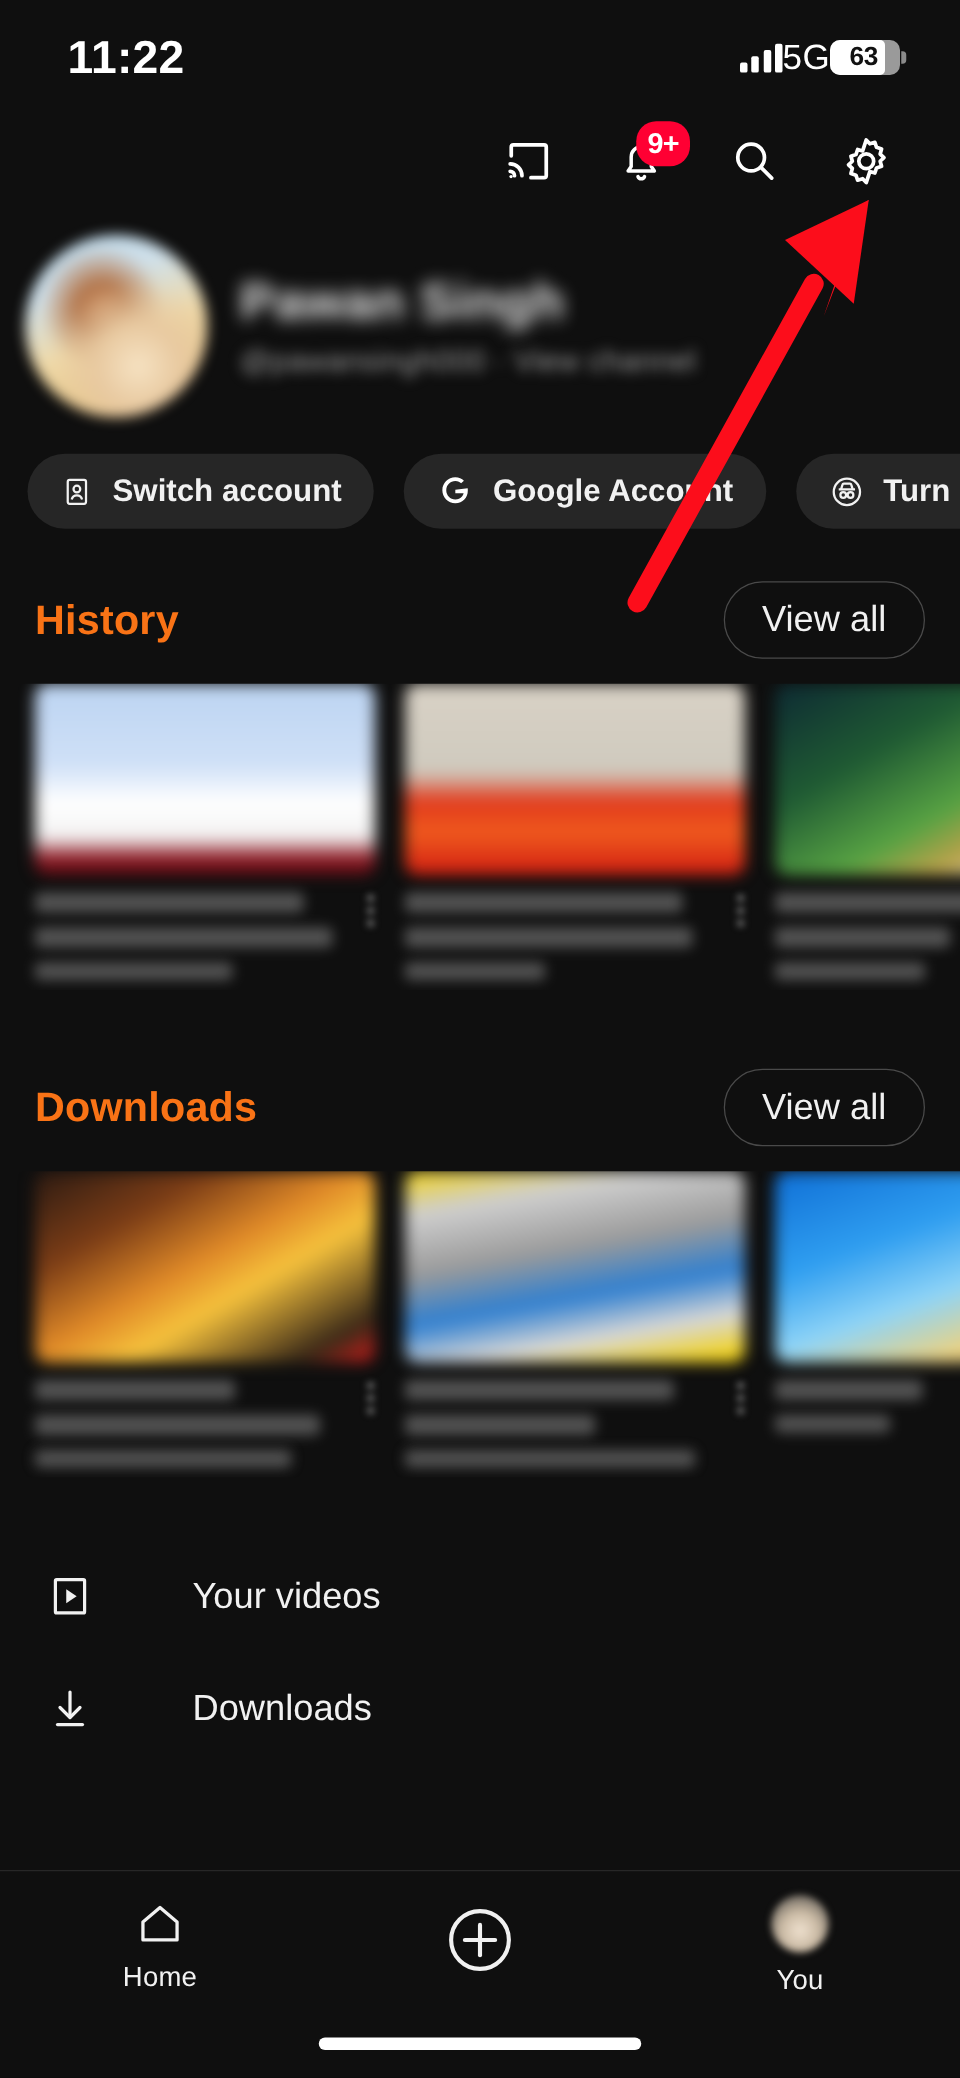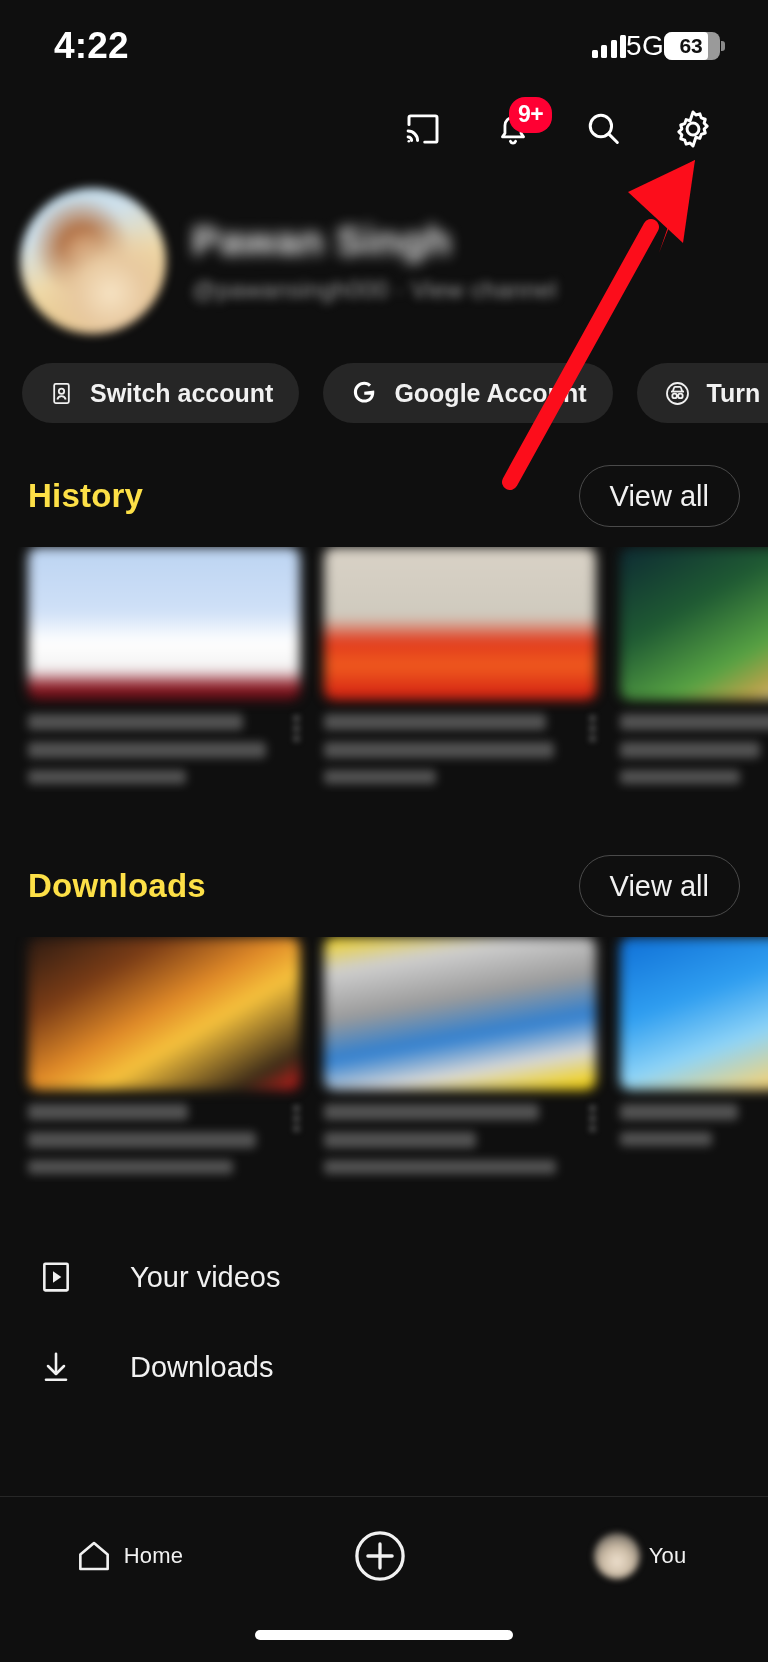--- a/index.html
+++ b/index.html
@@ -99,21 +99,21 @@
     padding:0 26px; font-size:25px; font-weight:700;
     white-space:nowrap;
   }
 
   
   .sec-head {
     position:absolute; left:0; width:768px; height:64px;
     display:flex; align-items:center; justify-content:space-between;
     padding:0 28px 0 28px;
   }
-  .sec-title { font-size:33px; font-weight:700; color:#fde047; letter-spacing:.2px; }
+  .sec-title { font-size:33px; font-weight:700; color:#f97316; letter-spacing:.2px; }
   .viewall {
     height:62px; padding:0 30px; border-radius:32px;
     border:1px solid #4a4a4a; color:#f1f1f1;
     display:flex; align-items:center; font-size:29px; font-weight:500;
   }
 
   
   .shelf { position:absolute; left:0; width:768px; display:flex; gap:24px;
            padding-left:28px; overflow:hidden; }
   .vcard { flex:0 0 auto; width:272px; }
@@ -144,30 +144,30 @@
       linear-gradient(170deg,#f2d21a 0%,#cfcfcf 18%,#9a9a9a 42%,#2f7fd0 62%,#d8d8d8 80%,#f2d21a 96%); }
   .pth3 { background:
       linear-gradient(160deg,#0f6fd6 0%,#2f9ef0 34%,#8fd4f7 58%,#f1d27a 80%,#1d4f8f 100%); }
 
   
   .row {
     position:absolute; left:0; width:768px; height:70px;
     display:flex; align-items:center; padding-left:30px;
   }
   .row-ico { width:52px; display:flex; align-items:center; justify-content:center; }
-  .row-label { margin-left:48px; font-size:29px; color:#f1f1f1; font-weight:400; }
+  .row-label { margin-left:72px; font-size:29px; color:#f1f1f1; font-weight:400; }
 
   
   .bottomnav {
     position:absolute; left:0; bottom:0; width:768px; height:166px;
     background:#0f0f0f; border-top:1px solid #272727;
   }
   .navitems { display:flex; height:118px; }
   .navitem {
-    flex:1; display:flex; flex-direction:row;
+    flex:1; display:flex; flex-direction:column;
     align-items:center; justify-content:center; gap:9px; position:relative;
   }
   .navlabel { font-size:22px; color:#f1f1f1; letter-spacing:.2px; }
   .navdot {
     position:absolute; top:18px; left:calc(50% + 14px);
     width:17px; height:17px; border-radius:50%; background:#ff0033;
   }
   .navavatar {
     width:46px; height:46px; border-radius:50%;
     background:radial-gradient(circle at 50% 62%, #efe1cf 0%, #cbbba5 40%, #3a3a3a 100%);
@@ -179,21 +179,21 @@
   }
 
   
   .arrow { position:absolute; left:0; top:0; width:768px; height:1662px;
            pointer-events:none; }
 </style>
 </head>
 <body>
 
 <div class="statusbar">
-  <div class="sb-time">4:22</div>
+  <div class="sb-time">11:22</div>
   <div class="sb-right">
     <div class="sb-bars">
       <i></i>
         <i></i>
         <i></i>
         <i></i>
     </div>
     <div class="sb-net">5G</div>
     <div class="sb-batt">
       <div class="fill"></div>

